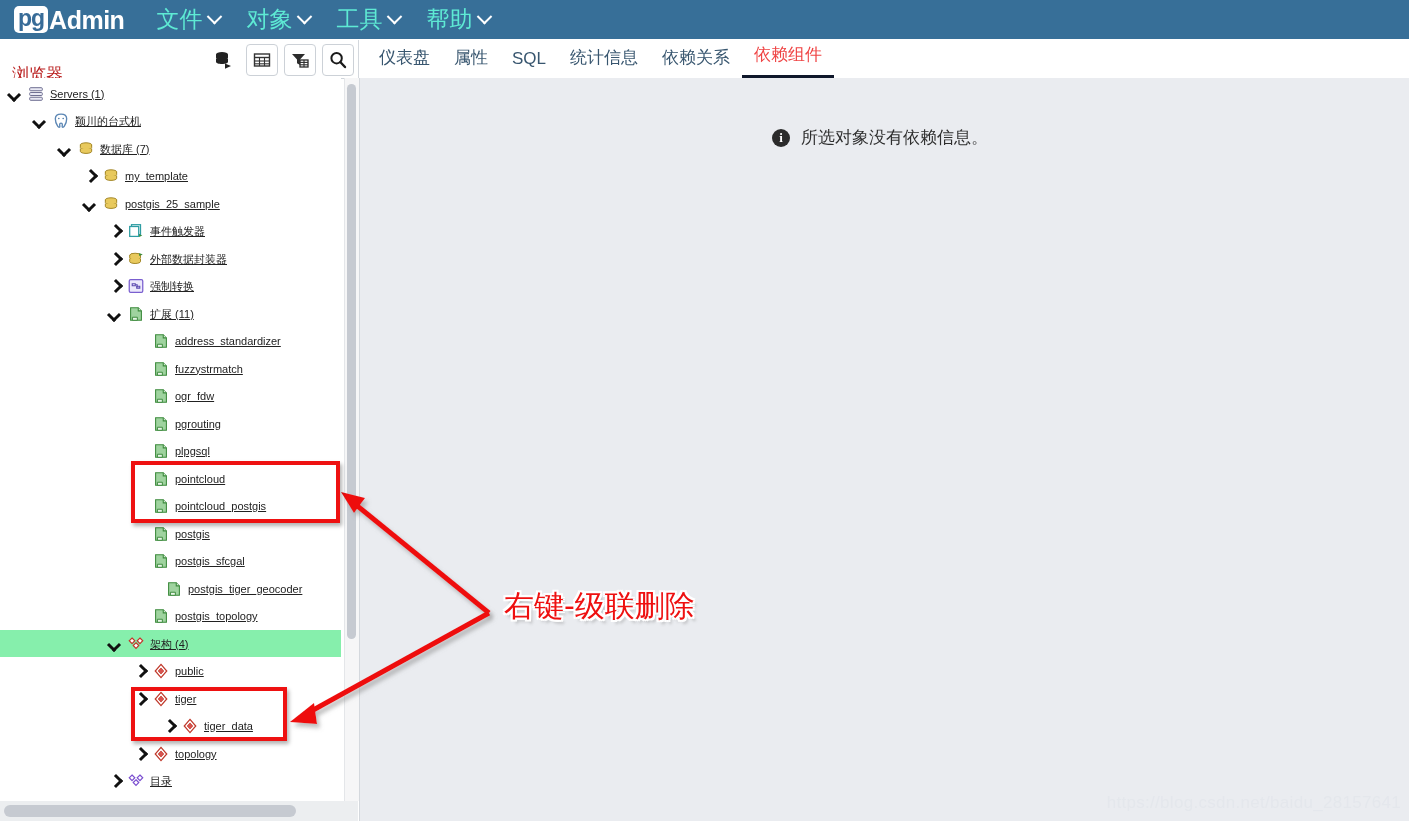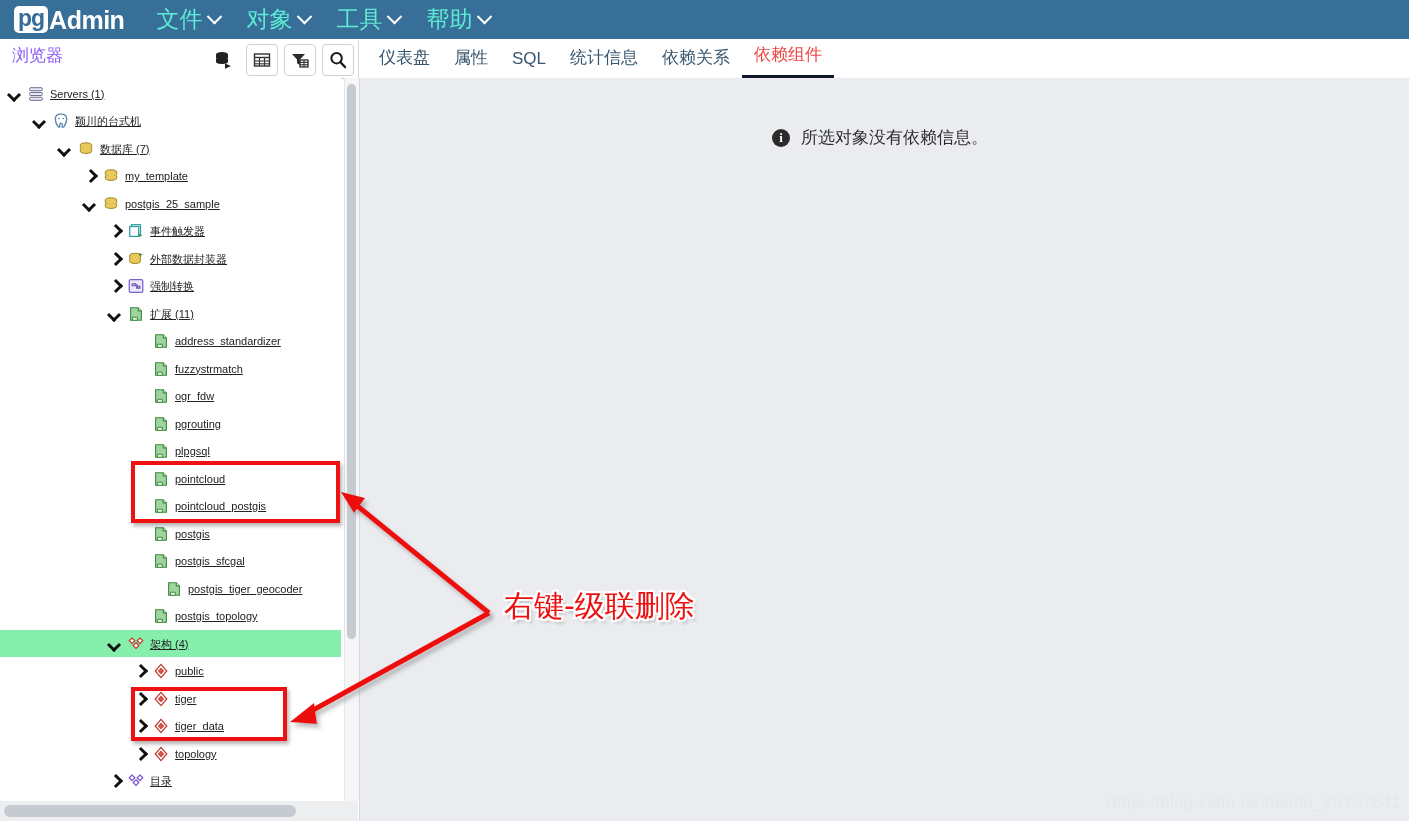--- a/index.html
+++ b/index.html
@@ -36,21 +36,21 @@
     border-right:2px solid #fff;border-bottom:2px solid #fff;
     transform:rotate(45deg) translate(-2px,-2px);
   }
 
   
   .subbar{
     position:absolute;left:0;top:40px;width:1409px;height:38px;
     background:#ffffff;border-bottom:1px solid #cfd4da;
   }
   .browser-label{
-    position:absolute;left:12px;top:4px;font-size:17px;color:#8b5cf6;
+    position:absolute;left:12px;top:23px;font-size:17px;color:#b91c1c;
   }
   .tool-btns{position:absolute;left:208px;top:4px;display:flex;}
   .tbtn{
     width:30px;height:30px;margin-right:6px;border:1px solid #ccd1d7;
     border-radius:4px;background:#fff;display:flex;align-items:center;
     justify-content:center;cursor:pointer;
   }
   .tbtn.first{border-color:#fff;}
   .divider-v{
     position:absolute;left:358px;top:0;width:1px;height:38px;background:#d4d8dd;
@@ -455,21 +455,21 @@
       </div>
       <div class="tree-row" style="top: 607px;">
         <span style="display: inline-block; flex: 0 0 auto; width: 133px;"></span>
         <span class="arrow right"></span>
         <span class="ticon"><svg viewBox="0 0 20 20" width="18" height="18">
             <path d="M10 2.6l6.4 7.4L10 17.4 3.6 10z" fill="#fff" stroke="#c0392b" stroke-width="1.4"></path>
             <path d="M10 6.6l3.1 3.4L10 13.4 6.9 10z" fill="#d9534f" stroke="#c0392b" stroke-width=".8"></path>
           </svg></span>
         <span class="tlabel">tiger</span>
       </div>
-      <div class="tree-row" style="top: 634.5px;">
+      <div class="tree-row" style="top: 634.5px; margin-left: 29px;">
         <span style="display: inline-block; flex: 0 0 auto; width: 133px;"></span>
         <span class="arrow right"></span>
         <span class="ticon"><svg viewBox="0 0 20 20" width="18" height="18">
             <path d="M10 2.6l6.4 7.4L10 17.4 3.6 10z" fill="#fff" stroke="#c0392b" stroke-width="1.4"></path>
             <path d="M10 6.6l3.1 3.4L10 13.4 6.9 10z" fill="#d9534f" stroke="#c0392b" stroke-width=".8"></path>
           </svg></span>
         <span class="tlabel">tiger_data</span>
       </div>
       <div class="tree-row" style="top: 662px;">
         <span style="display: inline-block; flex: 0 0 auto; width: 133px;"></span>

